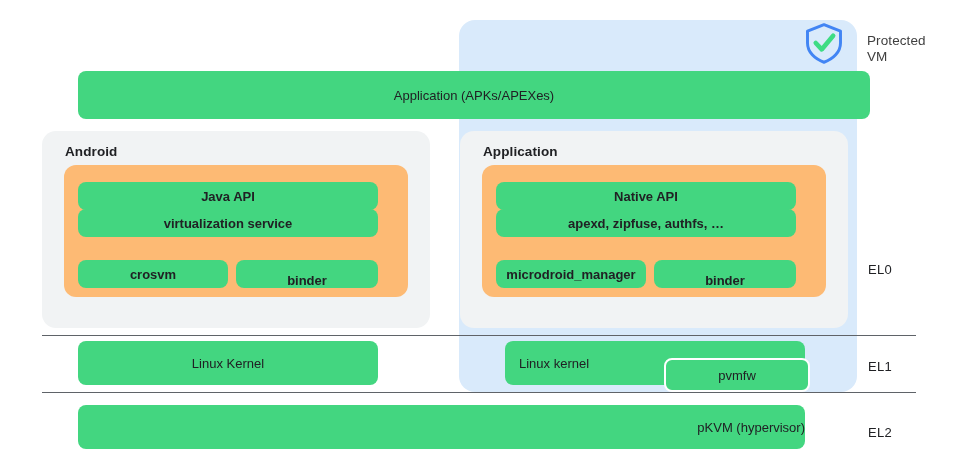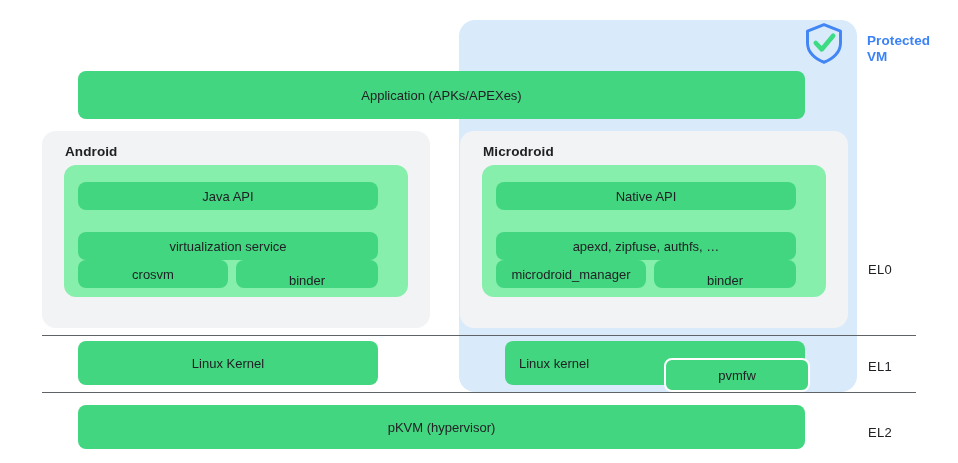--- a/index.html
+++ b/index.html
@@ -38,23 +38,23 @@
     width: 44px;
     height: 44px;
   }
 
   
   .pvm-label {
     position: absolute;
     left: 867px;
     top: 33px;
     width: 88px;
-    color: #3b82f6;
+    color: #404040;
     font-size: 13.5px;
-    font-weight: bold;
+    font-weight: normal;
     line-height: 16px;
     letter-spacing: 0.1px;
   }
 
   
   .green {
     position: absolute;
     background: #43D680;
     border-radius: 8px;
     color: #202124;
@@ -66,21 +66,21 @@
   }
   .green.left-text {
     justify-content: flex-start;
     padding-left: 14px;
   }
 
   
   .app-bar {
     left: 78px;
     top: 71px;
-    width: 727px;
+    width: 792px;
     height: 48px;
   }
 
   
   .group-panel {
     position: absolute;
     background: #F1F3F4;
     border-radius: 14px;
   }
   .group-panel.android {
@@ -104,43 +104,44 @@
     color: #202124;
     letter-spacing: 0.1px;
     text-align: center;
   }
   .inner-panel {
     position: absolute;
     left: 22px;
     top: 34px;
     width: 344px;
     height: 132px;
-    background: #86efac;
+    background: #fdba74;
     border-radius: 12px;
+    font-weight: bold;
   }
 
   
   .row-full {
     left: 14px;
     width: 300px;
     height: 28px;
   }
   .row-half-a {
     left: 14px;
     width: 150px;
     height: 28px;
   }
   .row-half-b {
     left: 172px;
     width: 142px;
     height: 28px;
     align-items: flex-end;
   }
   .r1 { top: 17px; }
-  .r2 { top: 67px; border-radius: 8px; }
+  .r2 { top: 44px; border-radius: 8px; }
   .r3 { top: 95px; }
 
   
   .divider {
     position: absolute;
     left: 42px;
     width: 874px;
     height: 1px;
     background: #5F6368;
   }
@@ -181,20 +182,21 @@
     border: 2px solid #ffffff;
     z-index: 3;
   }
 
   
   .pkvm-box {
     left: 78px;
     top: 405px;
     width: 727px;
     height: 44px;
+    justify-content: flex-end;
   }
 </style>
 </head>
 <body>
 
 <div id="canvas">
 
   <div class="pvm-panel"></div>
 
   <div class="shield-icon">
@@ -225,21 +227,21 @@
       <div class="green row-half-a r3">
         <span>crosvm</span>
       </div>
       <div class="green row-half-b r3">
         <span>binder</span>
       </div>
     </div>
   </div>
 
   <div class="group-panel microdroid">
-    <div class="group-title">Microdroid</div>
+    <div class="group-title">Application</div>
     <div class="inner-panel">
       <div class="green row-full r1">
         <span>Native API</span>
       </div>
       <div class="green row-full r2">
         <span>apexd, zipfuse, authfs, …</span>
       </div>
       <div class="green row-half-a r3">
         <span>microdroid_manager</span>
       </div>

